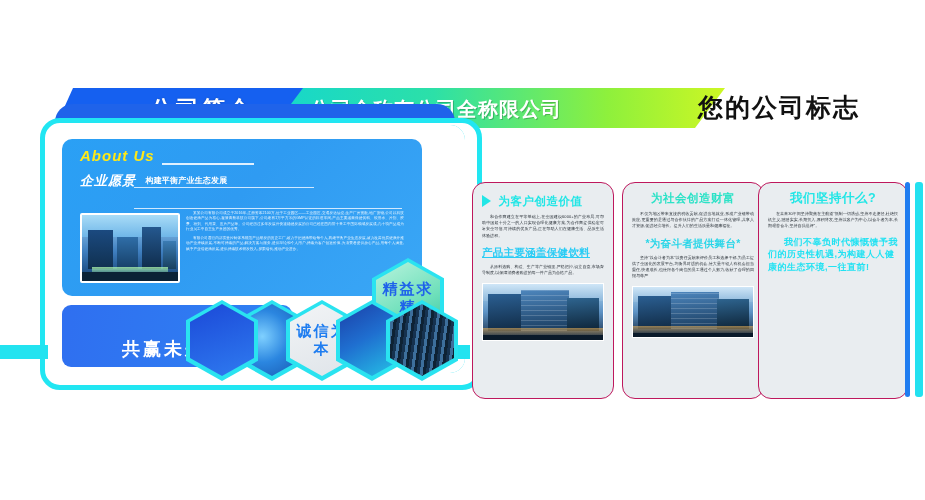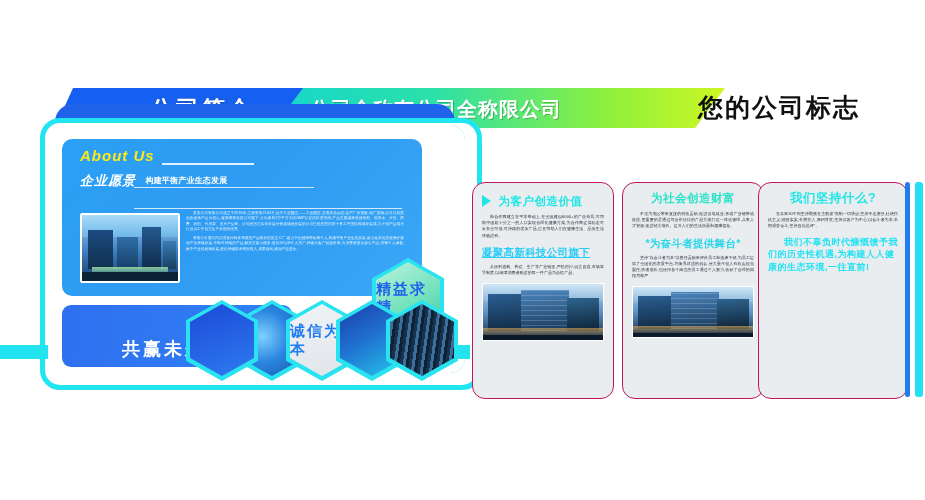--- a/index.html
+++ b/index.html
@@ -130,21 +130,21 @@
     position:absolute;width:64px;height:72px;
     clip-path:polygon(50% 0,100% 25%,100% 75%,50% 100%,0 75%,0 25%);
   }
   .hexo{
     position:absolute;width:72px;height:81px;
     clip-path:polygon(50% 0,100% 25%,100% 75%,50% 100%,0 75%,0 25%);
     background:#2ae3f0;
   }
   .hex-txt{
     position:absolute;width:64px;height:72px;display:flex;
-    align-items:center;justify-content:center;
+    align-items:center;justify-content:center;text-align:center;
     font-size:15px;font-weight:bold;line-height:18px;letter-spacing:2px;
   }
   .hex-net{
     background:radial-gradient(circle at 35% 45%,#7fd0ff 0%,#2b86e0 45%,#1452a8 100%);
   }
   .hex-grey{background:linear-gradient(160deg,#f2f4f6,#dfe4e9);}
   .hex-mint{background:linear-gradient(150deg,#b9f3dd,#6fe0bb 60%,#39c6a3);}
   .hex-tech{background:linear-gradient(150deg,#1b3fa8,#1f6fd0 45%,#26c8e8);}
   .hex-bld{background:repeating-linear-gradient(98deg,#16324f 0 3px,#3d6f9c 3px 6px,#0e2234 6px 9px);}
 
@@ -275,21 +275,21 @@
   <div class="hexo" style="left:186px;top:300px;"></div>
   <div class="hex" style="left:190px;top:304px;background:linear-gradient(160deg,#1b49d8,#2f7bf0);"></div>
 
   <div class="panel" style="left:472px;height:215px;">
     <div class="p-inner">
       <div>
         <span class="p-arrow"></span>
         <span class="p-h1">为客户创造价值</span>
       </div>
       <p class="p-body">和合作商建立在平等基础上,在全国建设6000+的产业布局,可帮助中国超十分之一的人口实现合理化健康方案,为合作商提供稳定可靠安全可信,可持续的优质产品,正在帮助人们在健康生活、品质生活体验进程。</p>
-      <div class="p-h2" style="margin-top:6px;">凝聚高新科技公司旗下</div>
+      <div class="p-h2" style="margin-top:6px;">产品主要涵盖保健饮料</div>
       <p class="p-body">从原料选购、构造、生产等产业链里,严格把控,设立自查,市场督导制度,以保障消费者购进的每一件产品为合格产品。</p>
       <div class="p-photo">
         <div class="sk"></div>
         <div class="bg1"></div>
         <div class="bg2"></div>
         <div class="win"></div>
         <div class="bg3"></div>
         <div class="gl"></div>
         <div class="gr"></div>
       </div>

